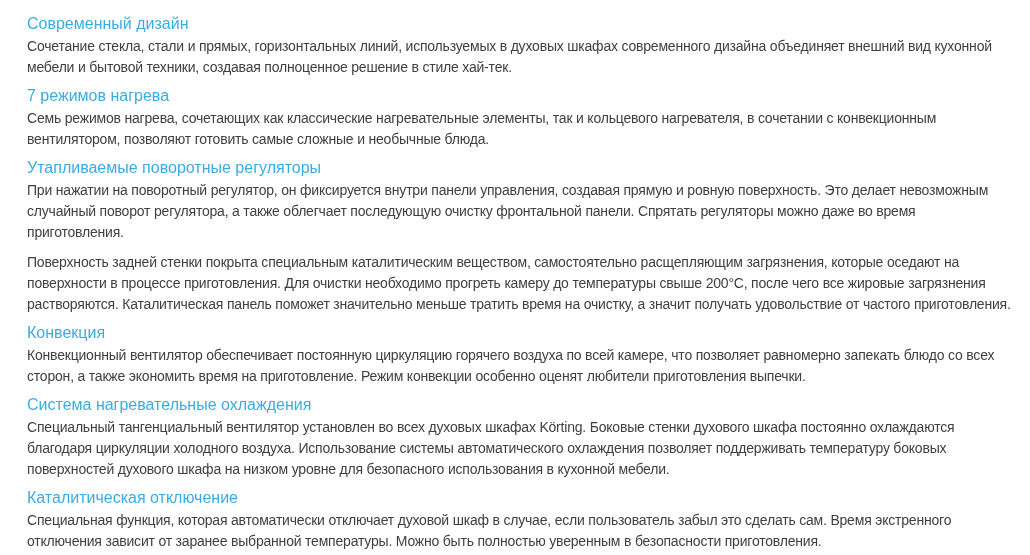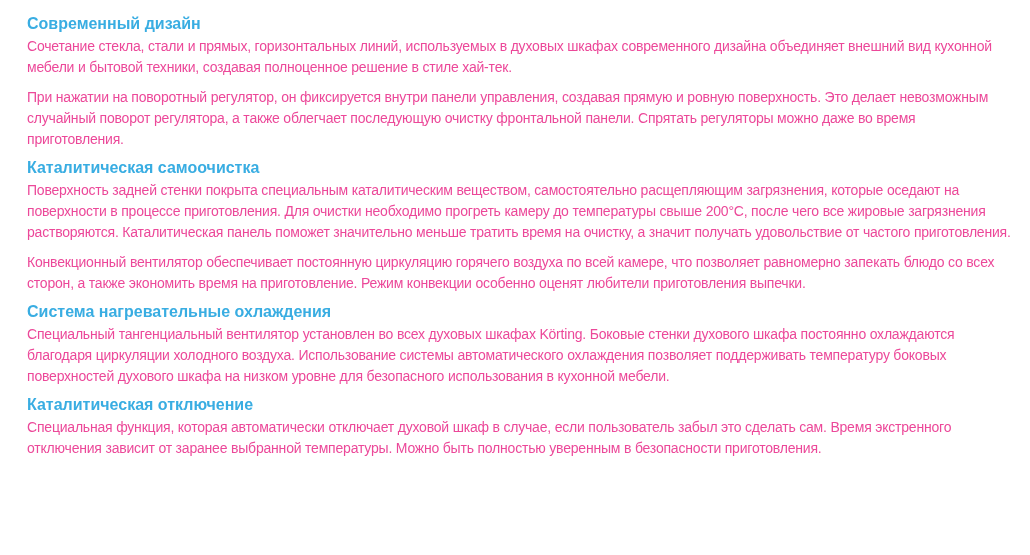--- a/index.html
+++ b/index.html
@@ -18,52 +18,57 @@
   .content {
     width: 985px;
   }
   .section {
     margin: 0;
   }
   .sec-heading {
     margin: 0 0 3px 0;
     font-size: 16px;
     line-height: 18px;
-    font-weight: 700;
+    font-weight: 400;
     color: #39ade2;
   }
   .sec-body {
     margin: 0 0 9px 0;
     font-size: 14px;
     line-height: 21px;
     letter-spacing: -0.2px;
-    color: #ec4899;
+    color: #404040;
   }
 </style>
 </head>
 <body>
 
 <div class="content">
 
   <div class="section">
     <h3 class="sec-heading">Современный дизайн</h3>
     <p class="sec-body">Сочетание стекла, стали и прямых, горизонтальных линий, используемых в духовых шкафах современного дизайна объединяет внешний вид кухонной мебели и бытовой техники, создавая полноценное решение в стиле хай-тек.</p>
   </div>
 
+  <div class="section">
+    <h3 class="sec-heading">7 режимов нагрева</h3>
+    <p class="sec-body">Семь режимов нагрева, сочетающих как классические нагревательные элементы, так и кольцевого нагревателя, в сочетании с конвекционным вентилятором, позволяют готовить самые сложные и необычные блюда.</p>
+  </div>
 
   <div class="section">
+    <h3 class="sec-heading">Утапливаемые поворотные регуляторы</h3>
     <p class="sec-body">При нажатии на поворотный регулятор, он фиксируется внутри панели управления, создавая прямую и ровную поверхность. Это делает невозможным случайный поворот регулятора, а также облегчает последующую очистку фронтальной панели. Спрятать регуляторы можно даже во время приготовления.</p>
   </div>
 
   <div class="section">
-    <h3 class="sec-heading">Каталитическая самоочистка</h3>
     <p class="sec-body">Поверхность задней стенки покрыта специальным каталитическим веществом, самостоятельно расщепляющим загрязнения, которые оседают на поверхности в процессе приготовления. Для очистки необходимо прогреть камеру до температуры свыше 200°С, после чего все жировые загрязнения растворяются. Каталитическая панель поможет значительно меньше тратить время на очистку, а значит получать удовольствие от частого приготовления.</p>
   </div>
 
   <div class="section">
+    <h3 class="sec-heading">Конвекция</h3>
     <p class="sec-body">Конвекционный вентилятор обеспечивает постоянную циркуляцию горячего воздуха по всей камере, что позволяет равномерно запекать блюдо со всех сторон, а также экономить время на приготовление. Режим конвекции особенно оценят любители приготовления выпечки.</p>
   </div>
 
   <div class="section">
     <h3 class="sec-heading">Система нагревательные охлаждения</h3>
     <p class="sec-body">Специальный тангенциальный вентилятор установлен во всех духовых шкафах Körting. Боковые стенки духового шкафа постоянно охлаждаются благодаря циркуляции холодного воздуха. Использование системы автоматического охлаждения позволяет поддерживать температуру боковых поверхностей духового шкафа на низком уровне для безопасного использования в кухонной мебели.</p>
   </div>
 
   <div class="section">
     <h3 class="sec-heading">Каталитическая отключение</h3>

